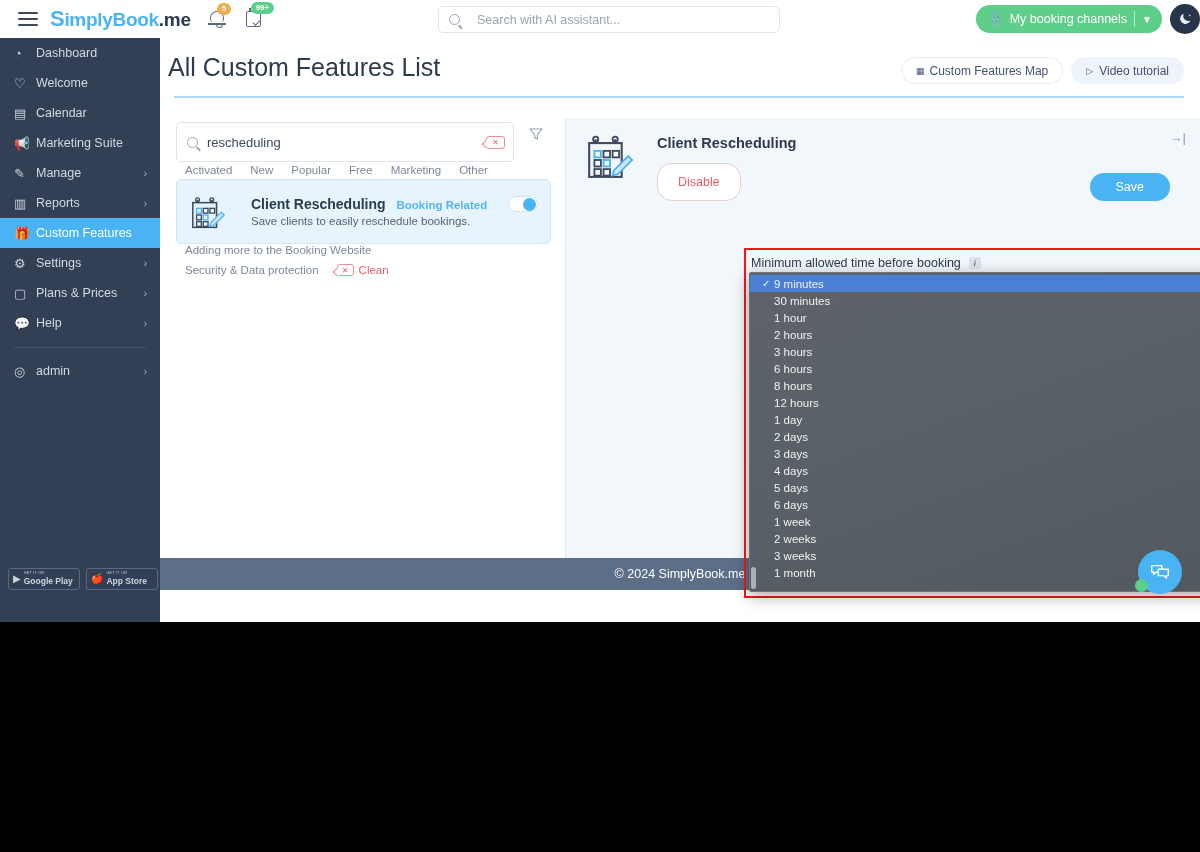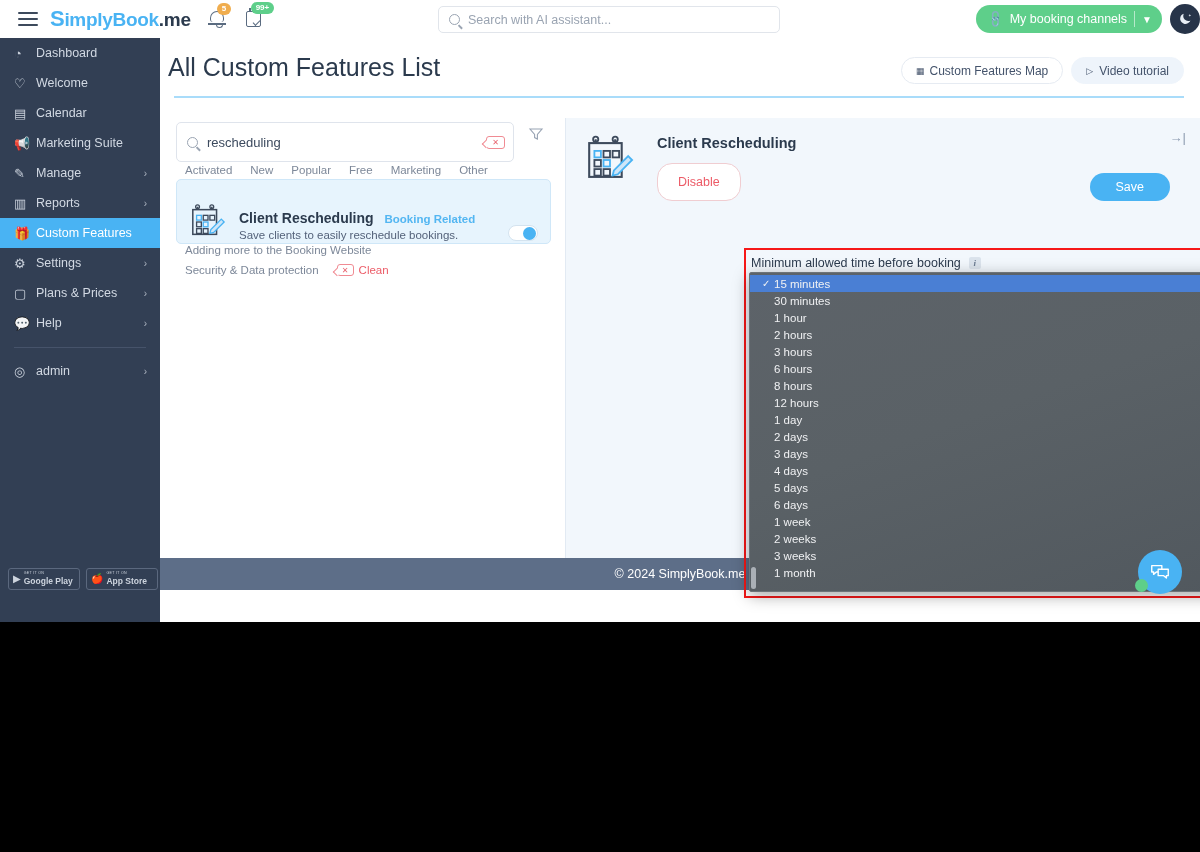--- a/index.html
+++ b/index.html
@@ -34,21 +34,21 @@
   .badge.orange { background: #f0ad4e; top: -5px; left: 10px; }
   .badge.green { background: #5ecf8a; top: -6px; left: 8px; }
   .taskwrap { position: relative; margin-left: 14px; width: 22px; height: 22px; cursor: pointer; }
   .tasksq { position: absolute; left: 3px; top: 3px; width: 15px; height: 16px; border: 1.6px solid #5a6b80; border-radius: 2px; }
   .tasksq:before { content:""; position:absolute; left:2px; top:-4px; width:2px; height:4px; background:#5a6b80; }
   .tasksq:after { content:""; position:absolute; right:2px; top:-4px; width:2px; height:4px; background:#5a6b80; }
   .tickmark { position: absolute; left: 6px; top: 8px; width: 7px; height: 4px; border-left: 1.5px solid #5a6b80; border-bottom: 1.5px solid #5a6b80; transform: rotate(-45deg); }
   .aisearch {
     position: absolute; left: 430px; top: 6px; width: 342px; height: 27px;
     border: 1px solid #e1e5eb; border-radius: 5px; background: #fff;
-    display: flex; align-items: center; padding: 0 10px; cursor: text;
+    display: flex; align-items: center; padding: 0 10px; cursor: text; gap: 9px;
   }
   .aisearch .ph { font-size: 12.5px; color: #9aa4b2; margin-left: 8px; }
   .mag { width: 11px; height: 11px; border: 1.5px solid #9aa4b2; border-radius: 50%; position: relative; flex: none; }
   .mag:after { content:""; position:absolute; right:-4px; bottom:-3px; width:5px; height:1.5px; background:#9aa4b2; transform: rotate(45deg); }
   .chanbtn {
     position: absolute; right: 46px; top: 5px; height: 28px; background: #5ecf8a;
     border-radius: 15px; display: flex; align-items: center; padding: 0 10px 0 12px;
     color: #fff; font-size: 12.5px; cursor: pointer; gap: 7px;
   }
   .chanbtn .lnk { font-size: 12px; transform: rotate(-45deg); display:inline-block; }
@@ -116,21 +116,21 @@
   .tab {
     font-size: 11.5px; color: #7d8899; padding: 4px 9px; border-radius: 4px;
     cursor: pointer; white-space: nowrap;
   }
   .tab.sel { background: #eaf4fd; color: #49b3f3; }
   .tab.clean { color: #ec5b67; display: flex; align-items: center; gap: 5px; }
 
   .featcard {
     position: absolute; left: 16px; top: 141px; width: 375px; height: 65px;
     background: #e7f4fd; border: 1px solid #cfe7f8; border-radius: 5px;
-    display: flex; align-items: flex-end; padding: 2px 12px;
+    display: flex; align-items: flex-start; padding: 16px 12px; gap: 12px;
   }
   .featicon { width: 38px; height: 38px; flex: none; }
   .feattext { margin-left: 12px; flex: 1; }
   .feattitle { font-size: 14px; font-weight: 700; color: #2b3a4d; }
   .feattitle .cat { font-size: 11.5px; font-weight: 600; color: #53b6f2; margin-left: 7px; }
   .featdesc { font-size: 11.5px; color: #54627a; margin-top: 3px; }
   .toggle {
     width: 30px; height: 16px; border-radius: 9px; background: #fff;
     border: 1px solid #d4e3ef; position: relative; cursor: pointer; flex: none;
   }
@@ -445,21 +445,21 @@
       <div class="fieldlabel">
         <span>Minimum allowed time before booking</span>
         <span class="infoico">i</span>
       </div>
       <div class="redbox"></div>
 
       <div class="dropdown">
         <div class="ddlist" id="dd-list">
             <div class="ddopt selected">
               <span class="chk">✓</span>
-              <span class="lbl">15 minutes</span>
+              <span class="lbl">9 minutes</span>
             </div>
             <div class="ddopt">
               <span class="lbl">30 minutes</span>
             </div>
             <div class="ddopt">
               <span class="lbl">1 hour</span>
             </div>
             <div class="ddopt">
               <span class="lbl">2 hours</span>
             </div>

